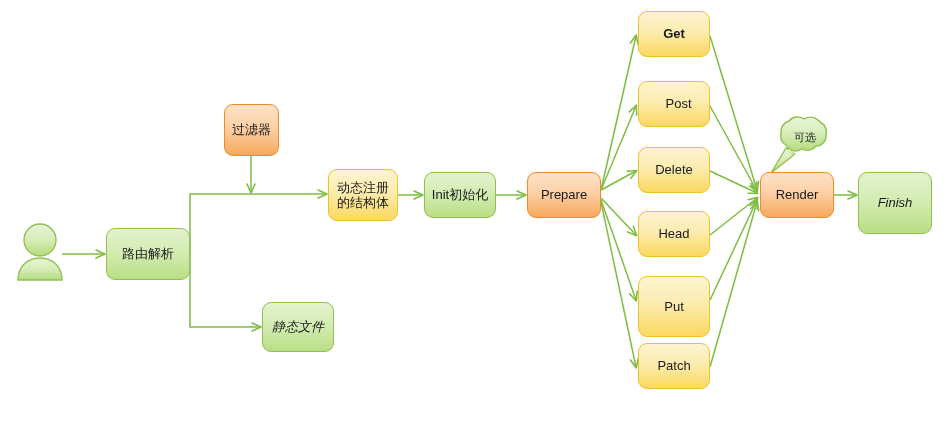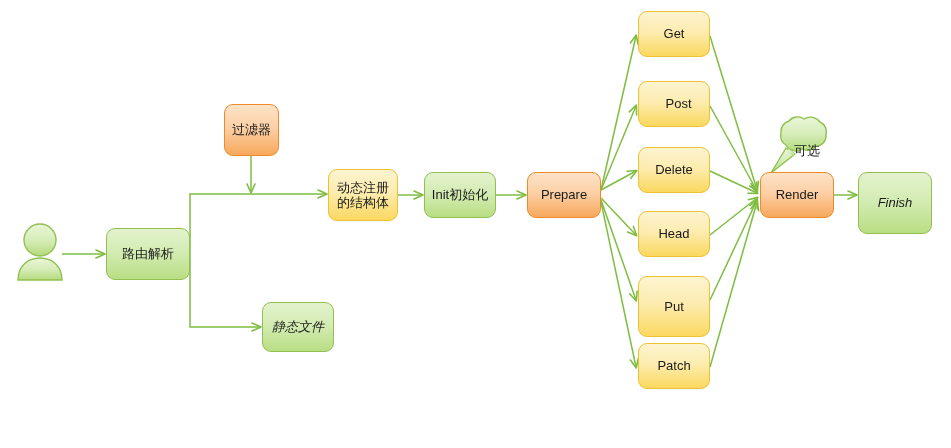--- a/index.html
+++ b/index.html
@@ -48,25 +48,24 @@
   .node.orange {
     background: linear-gradient(to bottom, #fde3c8 0%, #fcd0a6 45%, #f7a85c 100%);
     border-color: #ee8a2a;
   }
   .node.yellow {
     background: linear-gradient(to bottom, #fdf4d0 0%, #fcecb0 45%, #fbd860 100%);
     border-color: #ecc22e;
   }
   .cloud-label {
     position: absolute;
-    font-size: 13px;
+    font-size: 11px;
     color: #1a1a1a;
     z-index: 5;
     white-space: nowrap;
-    margin-top: 12px;
   }
 </style>
 </head>
 <body>
 
 <div id="canvas">
 
   <svg id="edges" viewBox="0 0 951 448" xmlns="http://www.w3.org/2000/svg">
     <defs>
       <marker id="ah" markerWidth="11" markerHeight="11" refX="9" refY="5" orient="auto" markerUnits="userSpaceOnUse">
@@ -133,21 +132,21 @@
   <span class="cloud-label" style="left:794px; top:130px;">可选</span>
 
   <div id="nodes">
       <div class="node green" style="left: 106px; top: 228px; width: 84px; height: 52px;">路由解析</div>
       <div class="node orange" style="left: 224px; top: 104px; width: 55px; height: 52px;">过滤器</div>
       <div class="node green" style="left: 262px; top: 302px; width: 72px; height: 50px; font-style: italic;">静态文件</div>
       <div class="node yellow" style="left: 328px; top: 169px; width: 70px; height: 52px;">动态注册
 的结构体</div>
       <div class="node green" style="left: 424px; top: 172px; width: 72px; height: 46px;">Init初始化</div>
       <div class="node orange" style="left: 527px; top: 172px; width: 74px; height: 46px;">Prepare</div>
-      <div class="node yellow" style="left: 638px; top: 11px; width: 72px; height: 46px;">Get</div>
+      <div class="node yellow" style="left: 638px; top: 11px; width: 72px; height: 46px; font-weight: bold;">Get</div>
       <div class="node yellow" style="left: 638px; top: 81px; width: 72px; height: 46px; padding-left: 9px;">Post</div>
       <div class="node yellow" style="left: 638px; top: 147px; width: 72px; height: 46px;">Delete</div>
       <div class="node yellow" style="left: 638px; top: 211px; width: 72px; height: 46px;">Head</div>
       <div class="node yellow" style="left: 638px; top: 276px; width: 72px; height: 61px;">Put</div>
       <div class="node yellow" style="left: 638px; top: 343px; width: 72px; height: 46px;">Patch</div>
       <div class="node orange" style="left: 760px; top: 172px; width: 74px; height: 46px;">Render</div>
       <div class="node green" style="left: 858px; top: 172px; width: 74px; height: 62px; font-style: italic;">Finish</div>
     </div>
 
 </div>

